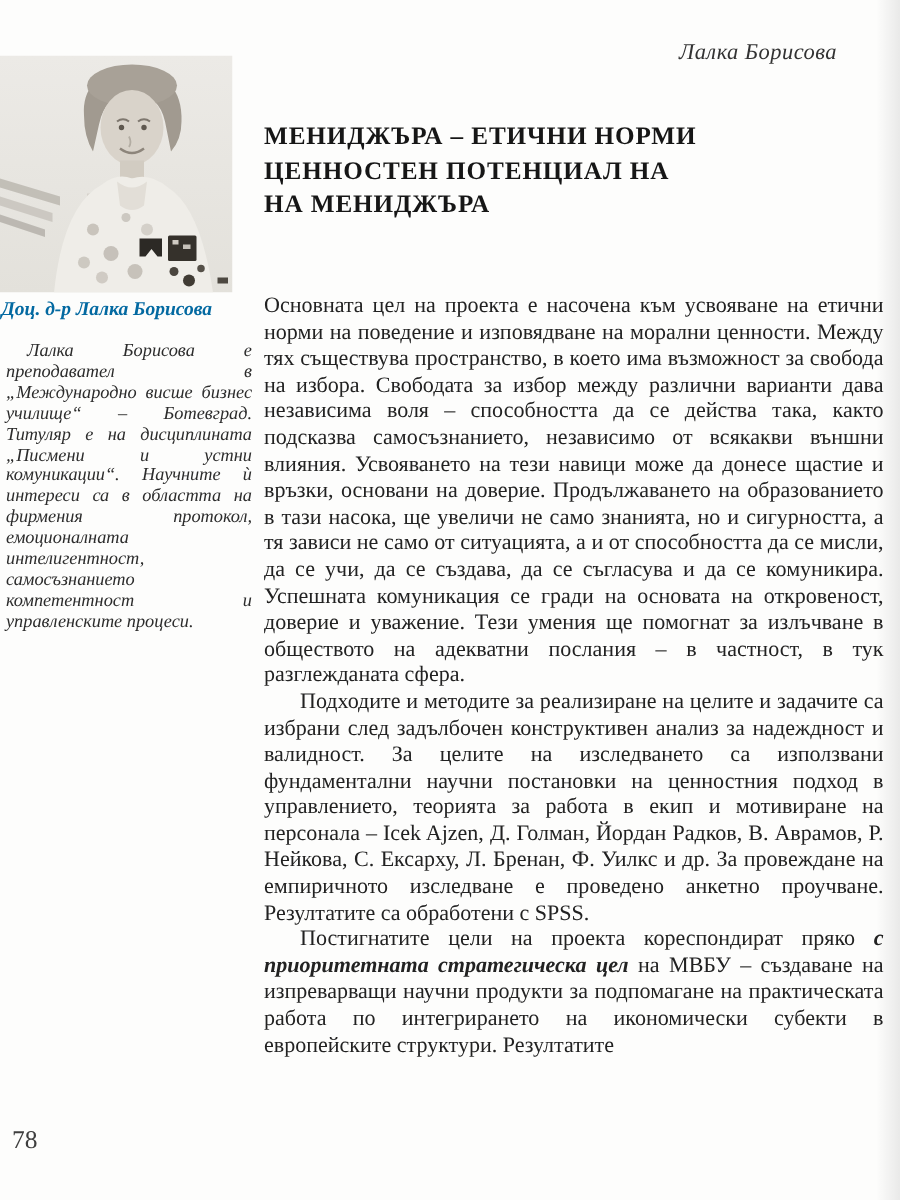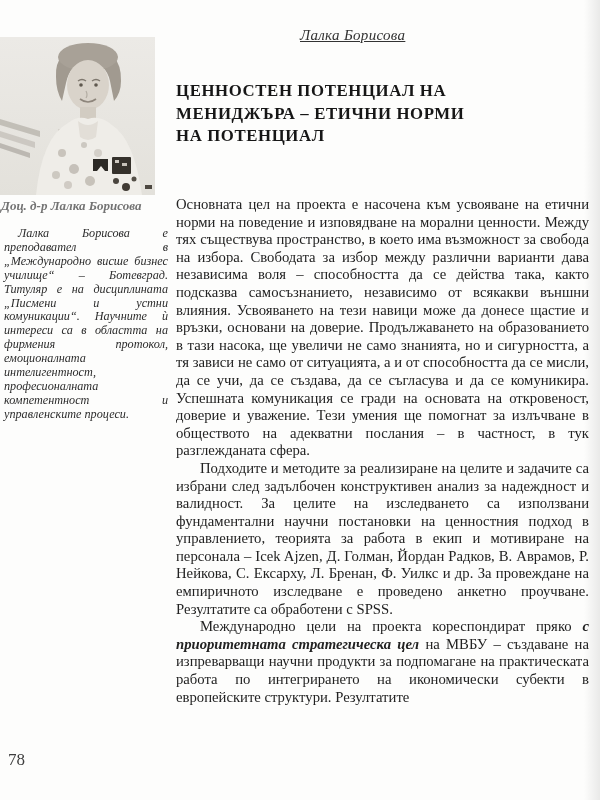--- a/index.html
+++ b/index.html
@@ -21,41 +21,40 @@
     right: 0; top: 0;
     width: 16px; height: 100%;
     background: linear-gradient(to right, rgba(0,0,0,0), rgba(0,0,0,0.08));
     pointer-events: none;
   }
   .author-header {
     position: absolute;
     top: 27px;
     left: 300px;
     width: 258px;
-    text-align: left;
+    text-align: right;
     font-style: italic;
     font-size: 15px;
     letter-spacing: 0.3px;
     color: #333;
-    text-decoration: underline;
   }
   .photo {
     position: absolute;
     left: 0; top: 37px;
     width: 155px; height: 158px;
   }
   .photo svg { display: block; }
   .caption {
     position: absolute;
     left: 1px; top: 198px;
     width: 170px;
     font-weight: bold;
     font-style: italic;
     font-size: 13px;
-    color: #737373;
+    color: #0369a1;
   }
   .bio {
     position: absolute;
     left: 4px; top: 227px;
     width: 164px;
     font-style: italic;
     font-size: 12.2px;
     line-height: 13.9px;
     text-align: justify;
     text-indent: 14px;
@@ -145,31 +144,31 @@
       <rect x="122" y="126" width="5" height="3" fill="#c6c1b9"></rect>
       <circle cx="116" cy="144" r="3" fill="#4a453e"></circle>
       <circle cx="126" cy="150" r="4" fill="#403b34"></circle>
       <circle cx="134" cy="142" r="2.5" fill="#555048"></circle>
       <rect x="145" y="148" width="7" height="4" fill="#4d4841"></rect>
     </svg>
   </div>
 
   <div class="caption">Доц. д-р Лалка Борисова</div>
 
-  <div class="bio">Лалка Борисова е преподавател в „Международно висше бизнес училище“ – Ботевград. Титуляр е на дисциплината „Писмени и устни комуникации“. Научните ѝ интереси са в областта на фирмения протокол, емоционалната интелигентност, професионалната компетентност и управленските процеси.</div>
+  <div class="bio">Лалка Борисова е преподавател в „Международно висше бизнес училище“ – Ботевград. Титуляр е на дисциплината „Писмени и устни комуникации“. Научните ѝ интереси са в областта на фирмения протокол, емоционалната интелигентност, самосъзнанието компетентност и управленските процеси.</div>
 
   <div class="title">
+    <div>МЕНИДЖЪРА – ЕТИЧНИ НОРМИ</div>
     <div>ЦЕННОСТЕН ПОТЕНЦИАЛ НА</div>
-    <div>МЕНИДЖЪРА – ЕТИЧНИ НОРМИ</div>
-    <div>НА ПОТЕНЦИАЛ</div>
+    <div>НА МЕНИДЖЪРА</div>
   </div>
 
   <div class="article-body">
       <p class=""><span>Основната цел на проекта е насочена към усвояване на етични норми на поведение и изповядване на морални ценности. Между тях съществува пространство, в което има възможност за свобода на избора. Свободата за избор между различни варианти дава независима воля – способността да се действа така, както подсказва самосъзнанието, независимо от всякакви външни влияния. Усвояването на тези навици може да донесе щастие и връзки, основани на доверие. Продължаването на образованието в тази насока, ще увеличи не само знанията, но и сигурността, а тя зависи не само от ситуацията, а и от способността да се мисли, да се учи, да се създава, да се съгласува и да се комуникира. Успешната комуникация се гради на основата на откровеност, доверие и уважение. Тези умения ще помогнат за излъчване в обществото на адекватни послания – в частност, в тук разглежданата сфера.</span></p>
       <p class="indent"><span class="run-b">Подходите и методите</span><span> за реализиране на целите и задачите са избрани след задълбочен конструктивен анализ за надеждност и валидност. За целите на изследването са използвани фундаментални научни постановки на ценностния подход в управлението, теорията за работа в екип и мотивиране на персонала – Icek Ajzen, Д. Голман, Йордан Радков, В. Аврамов, Р. Нейкова, С. Ексарху, Л. Бренан, Ф. Уилкс и др. За провеждане на емпиричното изследване е проведено анкетно проучване. Резултатите са обработени с SPSS.</span></p>
-      <p class="indent"><span>Международно цели на проекта кореспондират пряко </span><span class="run-bi">с приоритетната стратегическа цел</span><span> на МВБУ – създаване на изпреварващи научни продукти за подпомагане на практическата работа по интегрирането на икономически субекти в европейските структури. Резултатите</span></p>
+      <p class="indent"><span>Постигнатите цели на проекта кореспондират пряко </span><span class="run-bi">с приоритетната стратегическа цел</span><span> на МВБУ – създаване на изпреварващи научни продукти за подпомагане на практическата работа по интегрирането на икономически субекти в европейските структури. Резултатите</span></p>
     </div>
 
   <div class="page-number">78</div>
 
   <div class="edge-shade"></div>
 
 </div>
 
 </body></html>

